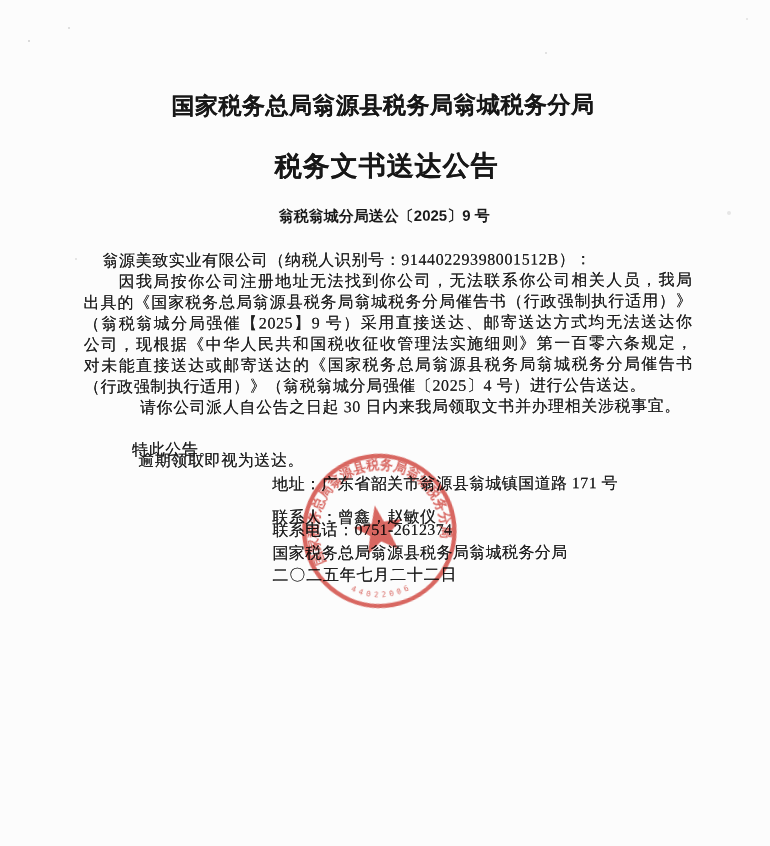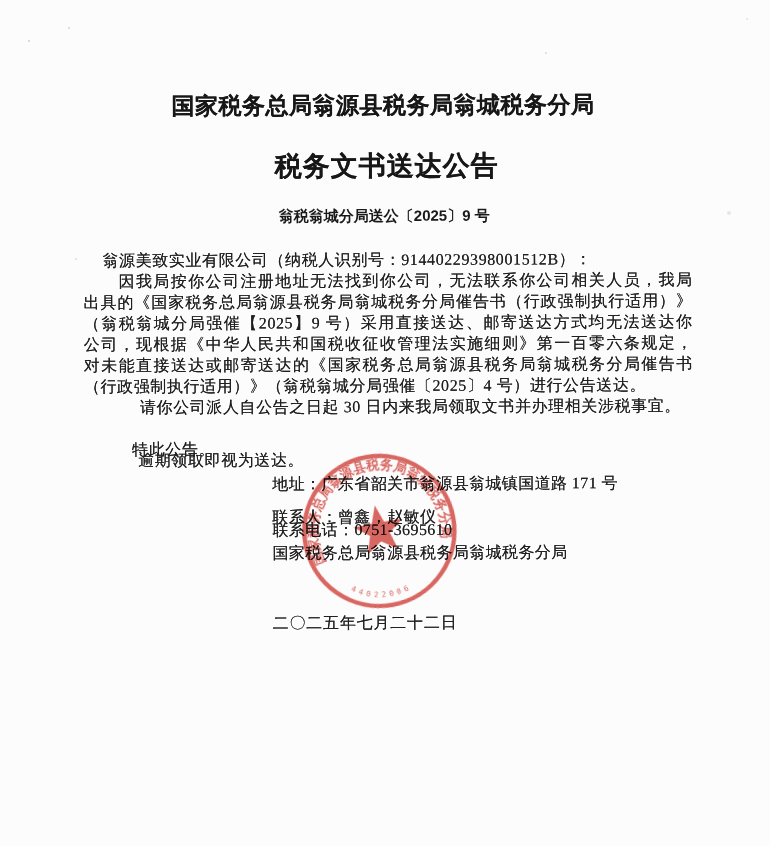--- a/index.html
+++ b/index.html
@@ -43,21 +43,21 @@
   .l6 { top:376px; left:84px; }
   .l7 { top:397px; left:140px; }
   .l8 { top:418px; left:138px;margin-top:32px; }
   .l9 { top:439px; left:132px; }
 
   .fline {
     position:absolute; left:272px; font-size:16px; letter-spacing:0.4px;
     white-space:nowrap; color:#202020; text-shadow:0 0 .4px #444;
   }
   .f0 { top:474px; } .f1 { top:497px;margin-top:10px; } .f2 { top:520px; }
-  .f3 { top:543px; } .f4 { top:565px; letter-spacing:0.8px;margin-top:48px; }
+  .f3 { top:543px; } .f4 { top:565px; letter-spacing:0.8px; }
 
   .seal {
     position:absolute; left:299px; top:451px; width:160px; height:160px;
     transform:rotate(-10deg); mix-blend-mode:multiply; opacity:.82;
     filter:blur(.3px);
   }
   .seal .ring-text { font-size:13.5px; font-weight:700;
     font-family:"Liberation Sans","DejaVu Sans",sans-serif; }
   .seal .code-text { font-size:7.5px; letter-spacing:3.5px;
     font-family:"DejaVu Sans Mono",monospace; }
@@ -88,21 +88,21 @@
     <div class="bline l3 just">（翁税翁城分局强催【2025】9 号）采用直接送达、邮寄送达方式均无法送达你</div>
     <div class="bline l4 just">公司，现根据《中华人民共和国税收征收管理法实施细则》第一百零六条规定，</div>
     <div class="bline l5 just">对未能直接送达或邮寄送达的《国家税务总局翁源县税务局翁城税务分局催告书</div>
     <div class="bline l6">（行政强制执行适用）》（翁税翁城分局强催〔2025〕4 号）进行公告送达。</div>
     <div class="bline l7">请你公司派人自公告之日起 30 日内来我局领取文书并办理相关涉税事宜。</div>
     <div class="bline l8">逾期领取即视为送达。</div>
     <div class="bline l9">特此公告。</div>
 
     <div class="fline f0">地址：广东省韶关市翁源县翁城镇国道路 171 号</div>
     <div class="fline f1">联系人：曾鑫，赵敏仪</div>
-    <div class="fline f2">联系电话：0751-3695610</div>
+    <div class="fline f2">联系电话：0751-2612374</div>
     <div class="fline f3">国家税务总局翁源县税务局翁城税务分局</div>
     <div class="fline f4">二〇二五年七月二十二日</div>
 
     <svg class="seal" viewBox="0 0 160 160" xmlns="http://www.w3.org/2000/svg">
       <defs>
         <path id="ringPath" d="M 21.7 101.2 A 62 62 0 1 1 138.3 101.2"></path>
         <path id="codePath" d="M 25.9 117.9 A 66 66 0 0 0 134.1 117.9"></path>
       </defs>
       <circle cx="80" cy="80" r="75" fill="none" stroke="#d0453e" stroke-width="4.5"></circle>
       <polygon fill="#d0453e" points="80,54 86.2,71.5 104.7,72 90,83.2 95.3,101 80,90.5 64.7,101 70,83.2 55.3,72 73.8,71.5"></polygon>

